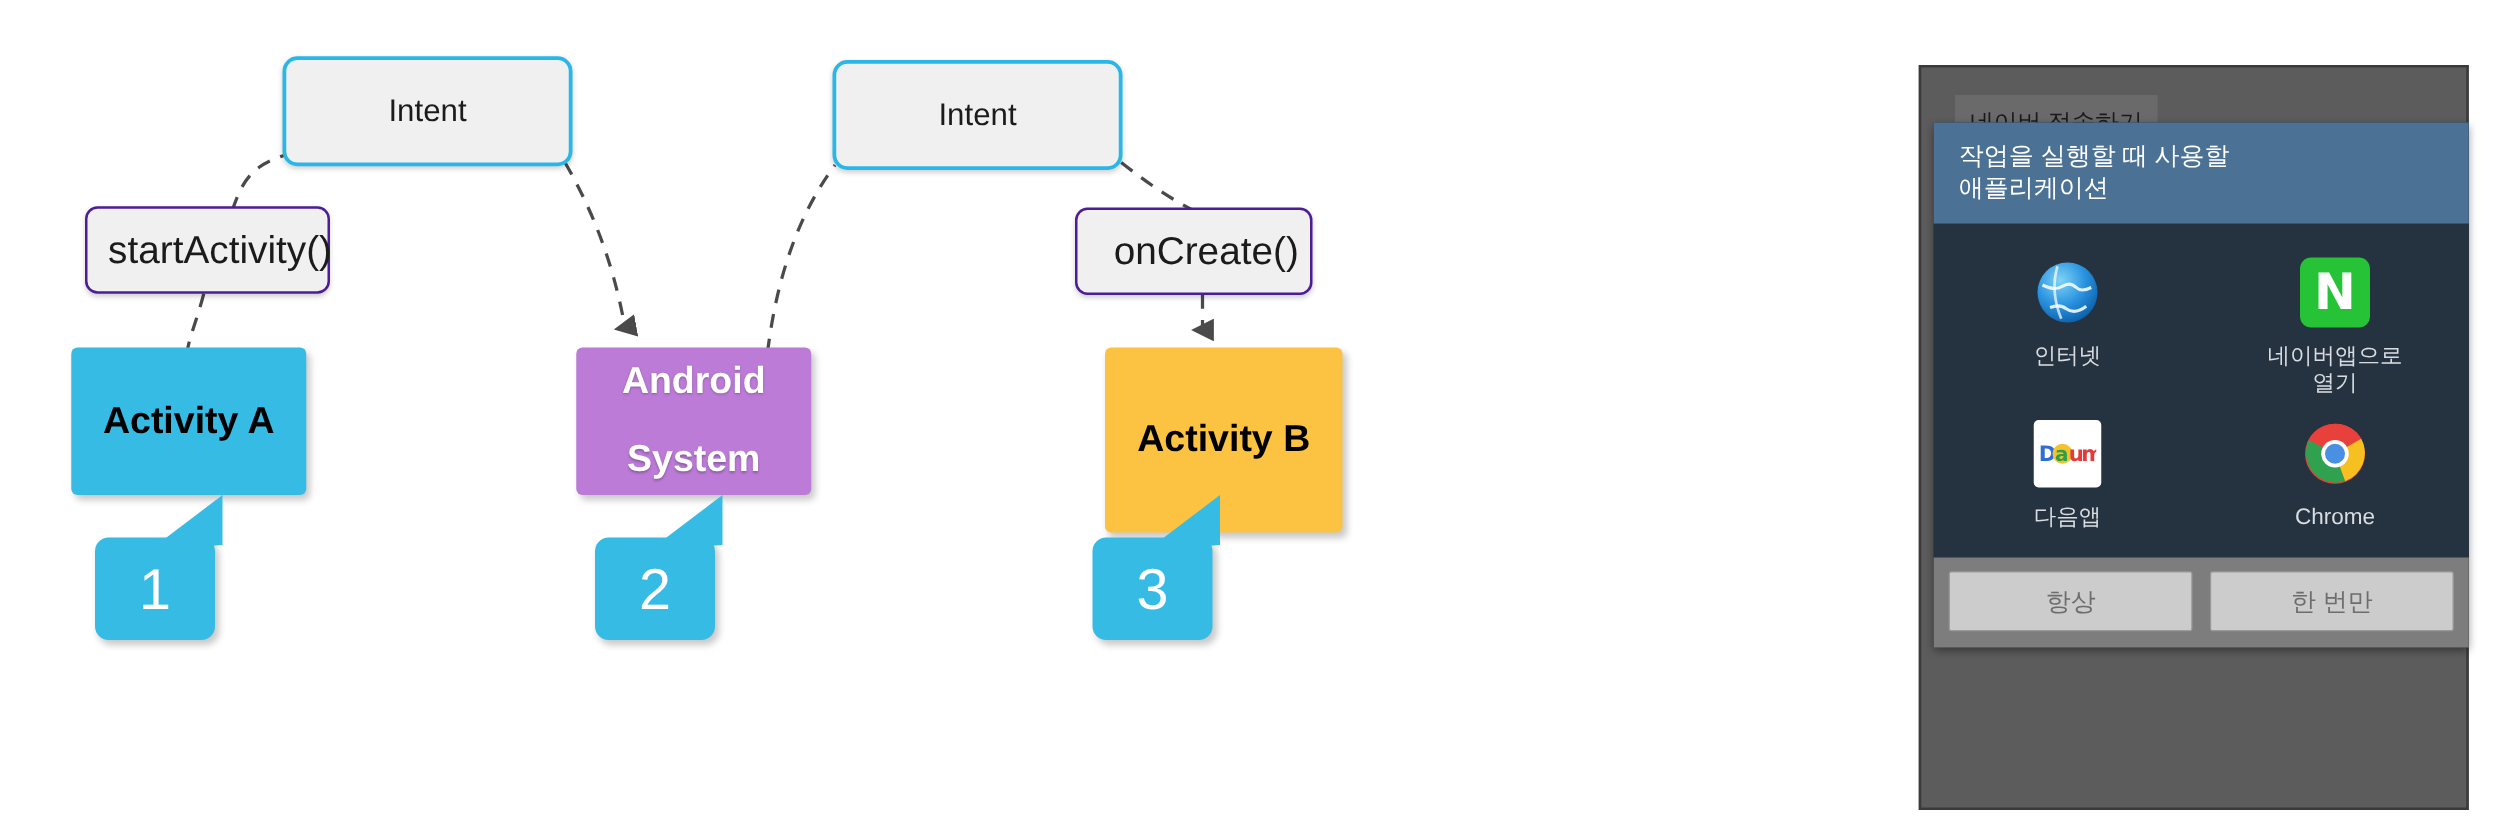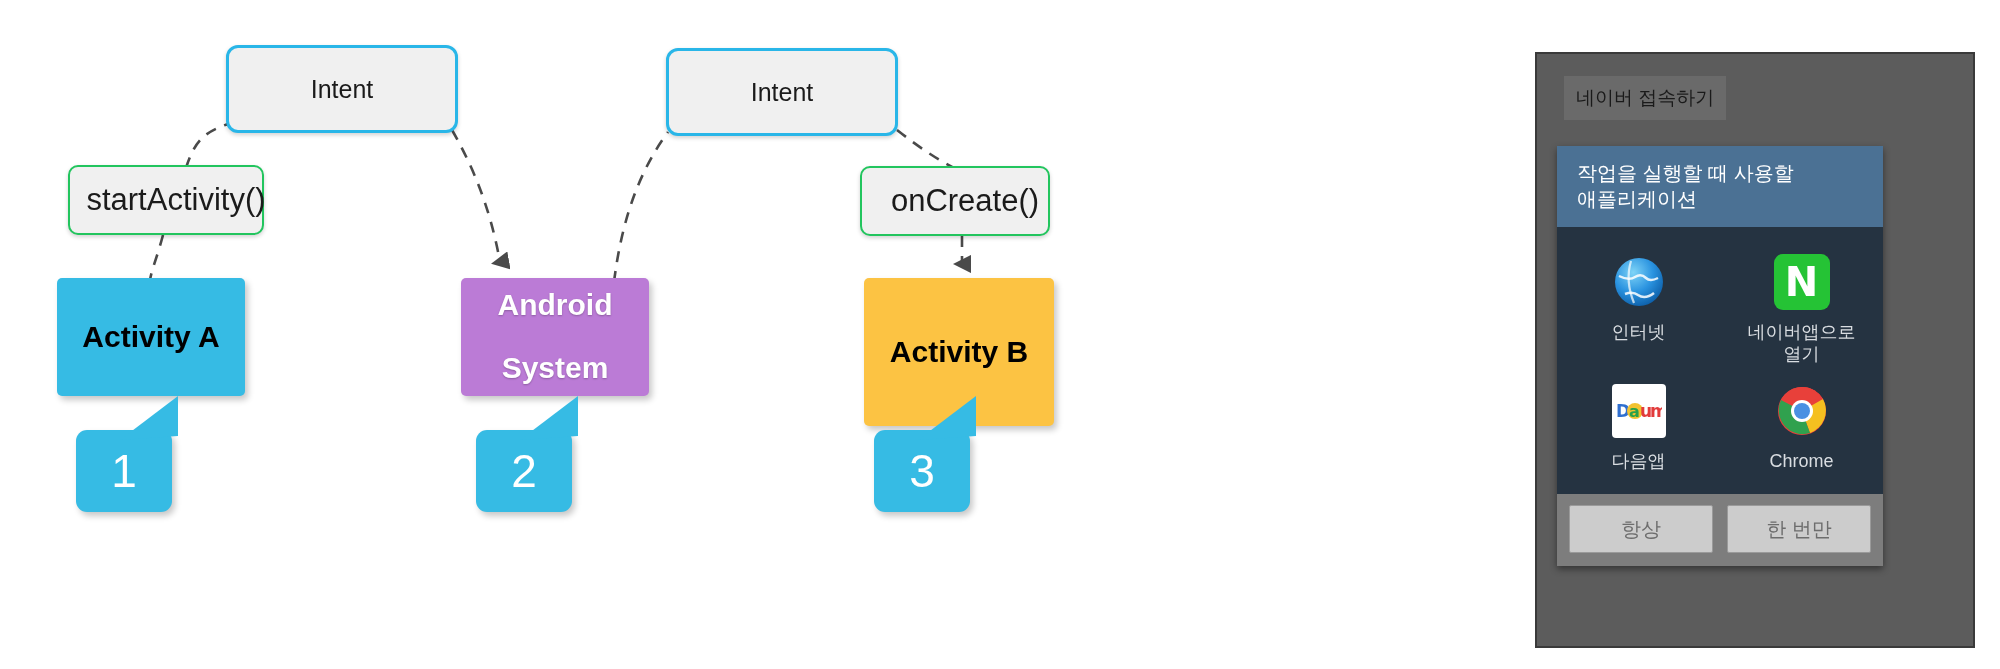--- a/index.html
+++ b/index.html
@@ -49,21 +49,21 @@
     border-radius: 12px;
     box-shadow: 0 2px 4px rgba(0,0,0,0.18);
     font-size: 25px;
     color: #1b1b1b;
     font-weight: 400;
   }
 
   
   .method-box {
     background: #f0f0f0;
-    border: 2px solid #22c55e;
+    border: 2px solid #4c1d95;
     border-radius: 10px;
     box-shadow: 0 2px 4px rgba(0,0,0,0.18);
     font-size: 31px;
     color: #1b1b1b;
     font-weight: 400;
     padding-left: 20px;
   }
 
   
   .block-box {
@@ -129,26 +129,25 @@
     color: #1a1a1a;
     font-size: 19px;
     display: flex;
     align-items: center;
     padding: 0 12px;
     box-sizing: border-box;
     white-space: nowrap;
   }
   #chooser-dialog {
     position: absolute;
-    left: 20px;
+    left: 10px;
     top: 44px;
-    width: 326px;
+    width: 428px;
     background: #253341;
     box-shadow: 0 3px 7px rgba(0,0,0,0.45);
-    margin-top: 48px;
   }
   #dialog-header {
     background: #4b7194;
     color: #ffffff;
     font-size: 20px;
     line-height: 1.32;
     padding: 14px 0 14px 20px;
     box-sizing: border-box;
     min-height: 72px;
   }
@@ -272,21 +271,21 @@
 
     <div class="node block-box block-activity-a" style="left:57px; top:278px; width:188px; height:118px;text-align:right;">
       <span>Activity A</span>
     </div>
 
     <div class="node block-box block-android" style="left:461px; top:278px; width:188px; height:118px; flex-direction:column;">
       <span>Android</span>
       <span>System</span>
     </div>
 
-    <div class="node block-box block-activity-b" style="left:864px; top:278px; width:190px; height:148px;">
+    <div class="node block-box block-activity-b" style="left:884px; top:278px; width:190px; height:148px;">
       <span>Activity B</span>
     </div>
 
     <div class="callout" style="left:76px; top:396px; width:100px; height:116px;">
       <div class="callout-tail">
         <svg width="60" height="46" viewBox="0 0 60 46">
           <path d="M 58 0 L 58 40 L 0 44 Z" fill="#36bbe4"></path>
         </svg>
       </div>
       <div class="callout-body">

